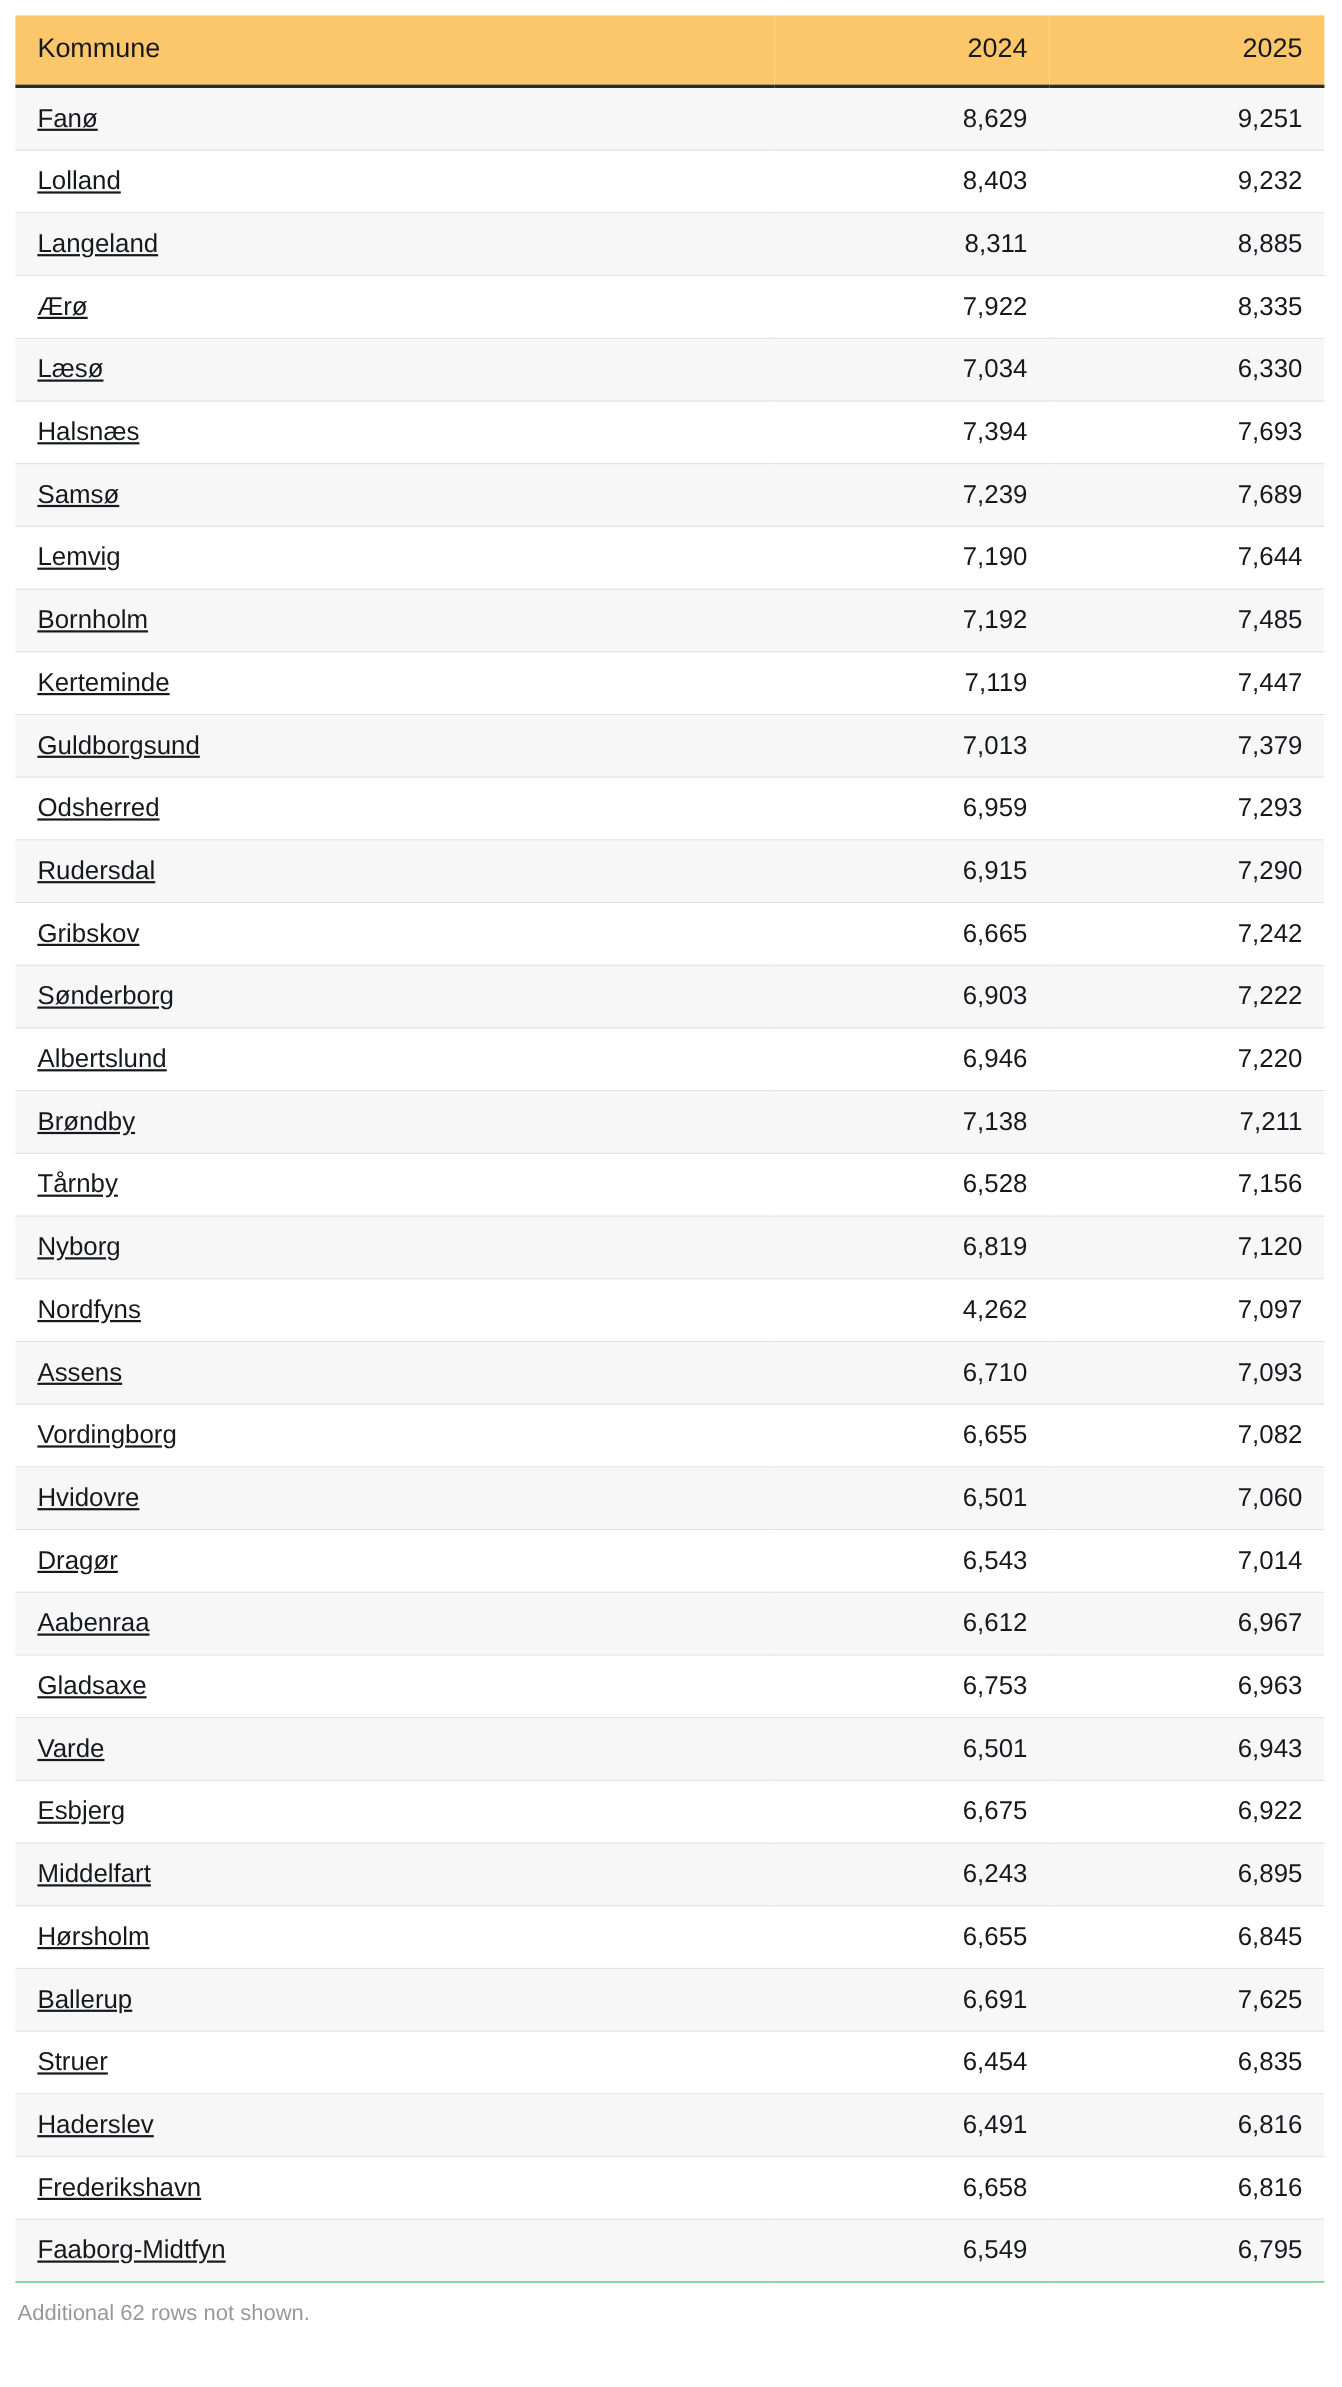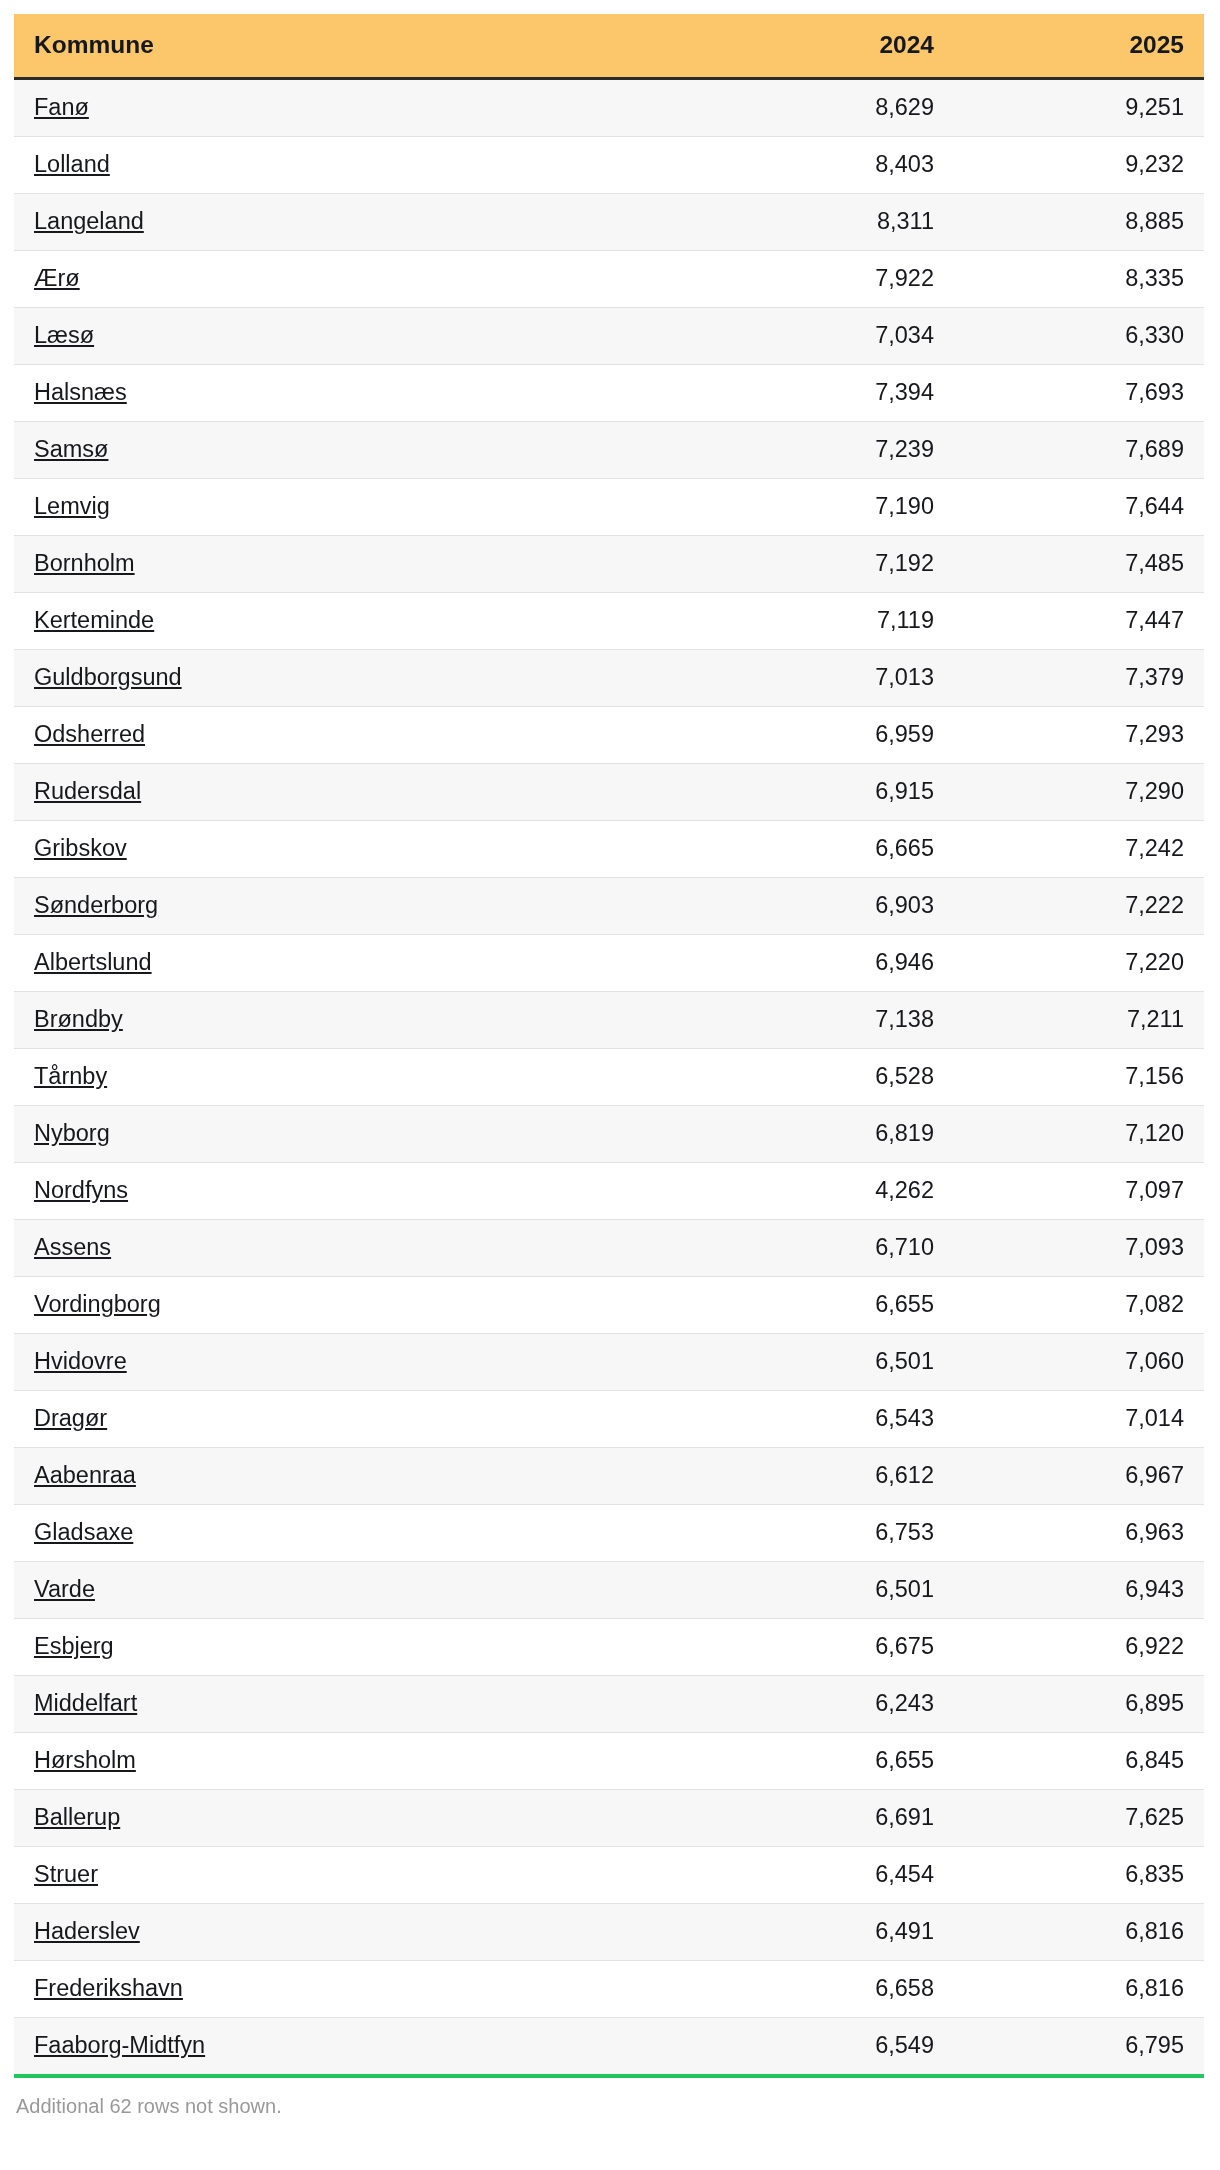--- a/index.html
+++ b/index.html
@@ -24,42 +24,42 @@
     margin: 0 14px 0 14px;
     border-collapse: collapse;
     table-layout: fixed;
     font-size: 23.5px;
   }
   table.dw-table col.c-name { width: 690px; }
   table.dw-table col.c-val  { width: 250px; }
 
   thead th {
     background: #fbc76a;
-    font-weight: bold;
+    font-weight: normal;
     font-size: 24.5px;
     color: #16181c;
     padding: 17px 20px 18px 20px;
     border-bottom: 3px solid #2b2b2b;
     white-space: nowrap;
   }
   thead th.th-name { text-align: left; }
   thead th.th-val  { text-align: right; }
 
   tbody td {
     padding: 14px 20px 15px 20px;
     border-bottom: 1px solid #e2e2e2;
     white-space: nowrap;
     color: #16181c;
   }
   tbody td.td-name { text-align: left; text-decoration: underline; }
   tbody td.td-val  { text-align: right; }
 
   tbody tr:nth-child(odd) { background: #f7f7f7; }
   tbody tr:nth-child(even) { background: #ffffff; }
-  tbody tr:last-child td { border-bottom: 4px solid #22c55e; }
+  tbody tr:last-child td { border-bottom: 1px solid #22c55e; }
 
   .note {
     margin: 17px 0 0 16px;
     font-size: 20px;
     color: #999999;
   }
 </style>
 </head>
 <body>
 

